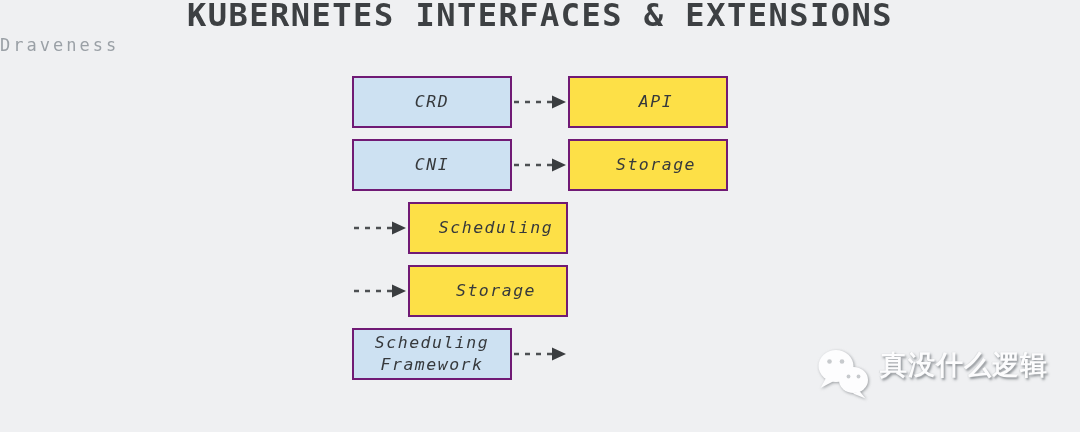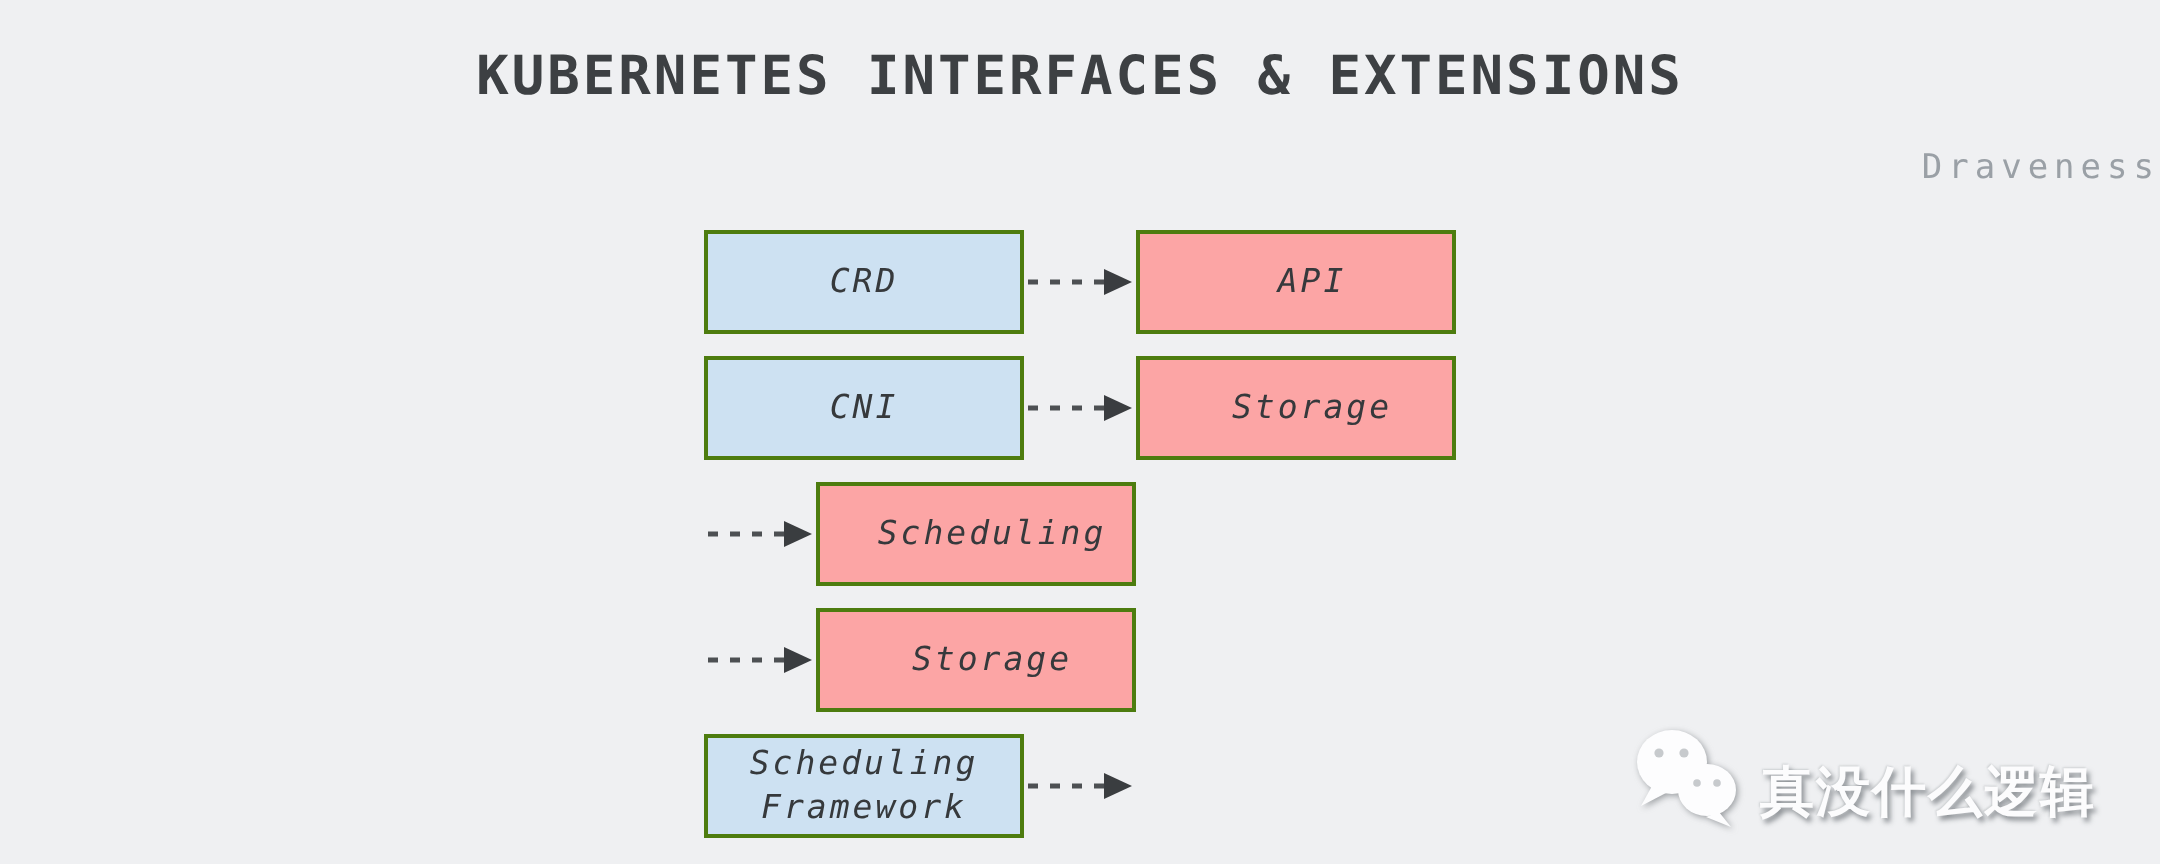--- a/index.html
+++ b/index.html
@@ -9,76 +9,75 @@
   }
   .page {
     position: relative;
     width: 1080px;
     height: 432px;
     background: #eff0f2;
     overflow: hidden;
     font-family: "DejaVu Sans Mono", "Liberation Mono", monospace;
   }
   .title {
-    padding-top: 24px;
     text-align: center;
-    font-size: 27px;
+    font-size: 32px;
     font-weight: bold;
     letter-spacing: 1.5px;
     color: #3d4043;
     line-height: 30px;
   }
   .subtitle {
-    margin-top: 20px;
-    text-align: right;
+    margin-top: 5px;
+    text-align: left;
     font-size: 17px;
     letter-spacing: 3px;
     color: #9aa0a6;
     line-height: 20px;
   }
   .diagram {
     width: 376px;
     margin: 21px auto 0 auto;
     display: flex;
     flex-direction: column;
     gap: 11px;
   }
   .row {
     display: flex;
     align-items: stretch;
     height: 52px;
   }
   .box {
     box-sizing: border-box;
     width: 160px;
-    border: 2px solid #4d7c0f;
+    border: 2px solid #701a75;
     display: flex;
     align-items: center;
     justify-content: center;
     text-align: center;
     font-style: italic;
     font-size: 16.5px;
     letter-spacing: 1.5px;
     line-height: 1.35;
     color: #36393c;
     padding: 0 4px;
   }
   .box.source { background: #cde1f2; }
-  .box.target { background: #fca5a5; padding-left: 20px; }
+  .box.target { background: #fde047; padding-left: 20px; }
   .arrow {
     width: 56px;
     height: 52px;
     flex: 0 0 56px;
   }
   .watermark {
     position: absolute;
     right: 32px;
-    bottom: 18px;
+    bottom: 33px;
     display: flex;
-    align-items: flex-end;
+    align-items: flex-start;
     gap: 9px;
   }
   .wm-icon {
     filter: drop-shadow(1px 1.5px 1.5px rgba(120,124,128,0.7));
   }
   .wm-text {
     font-family: "DejaVu Sans", "Liberation Sans", sans-serif;
     font-weight: bold;
     font-size: 27px;
     letter-spacing: 1px;

